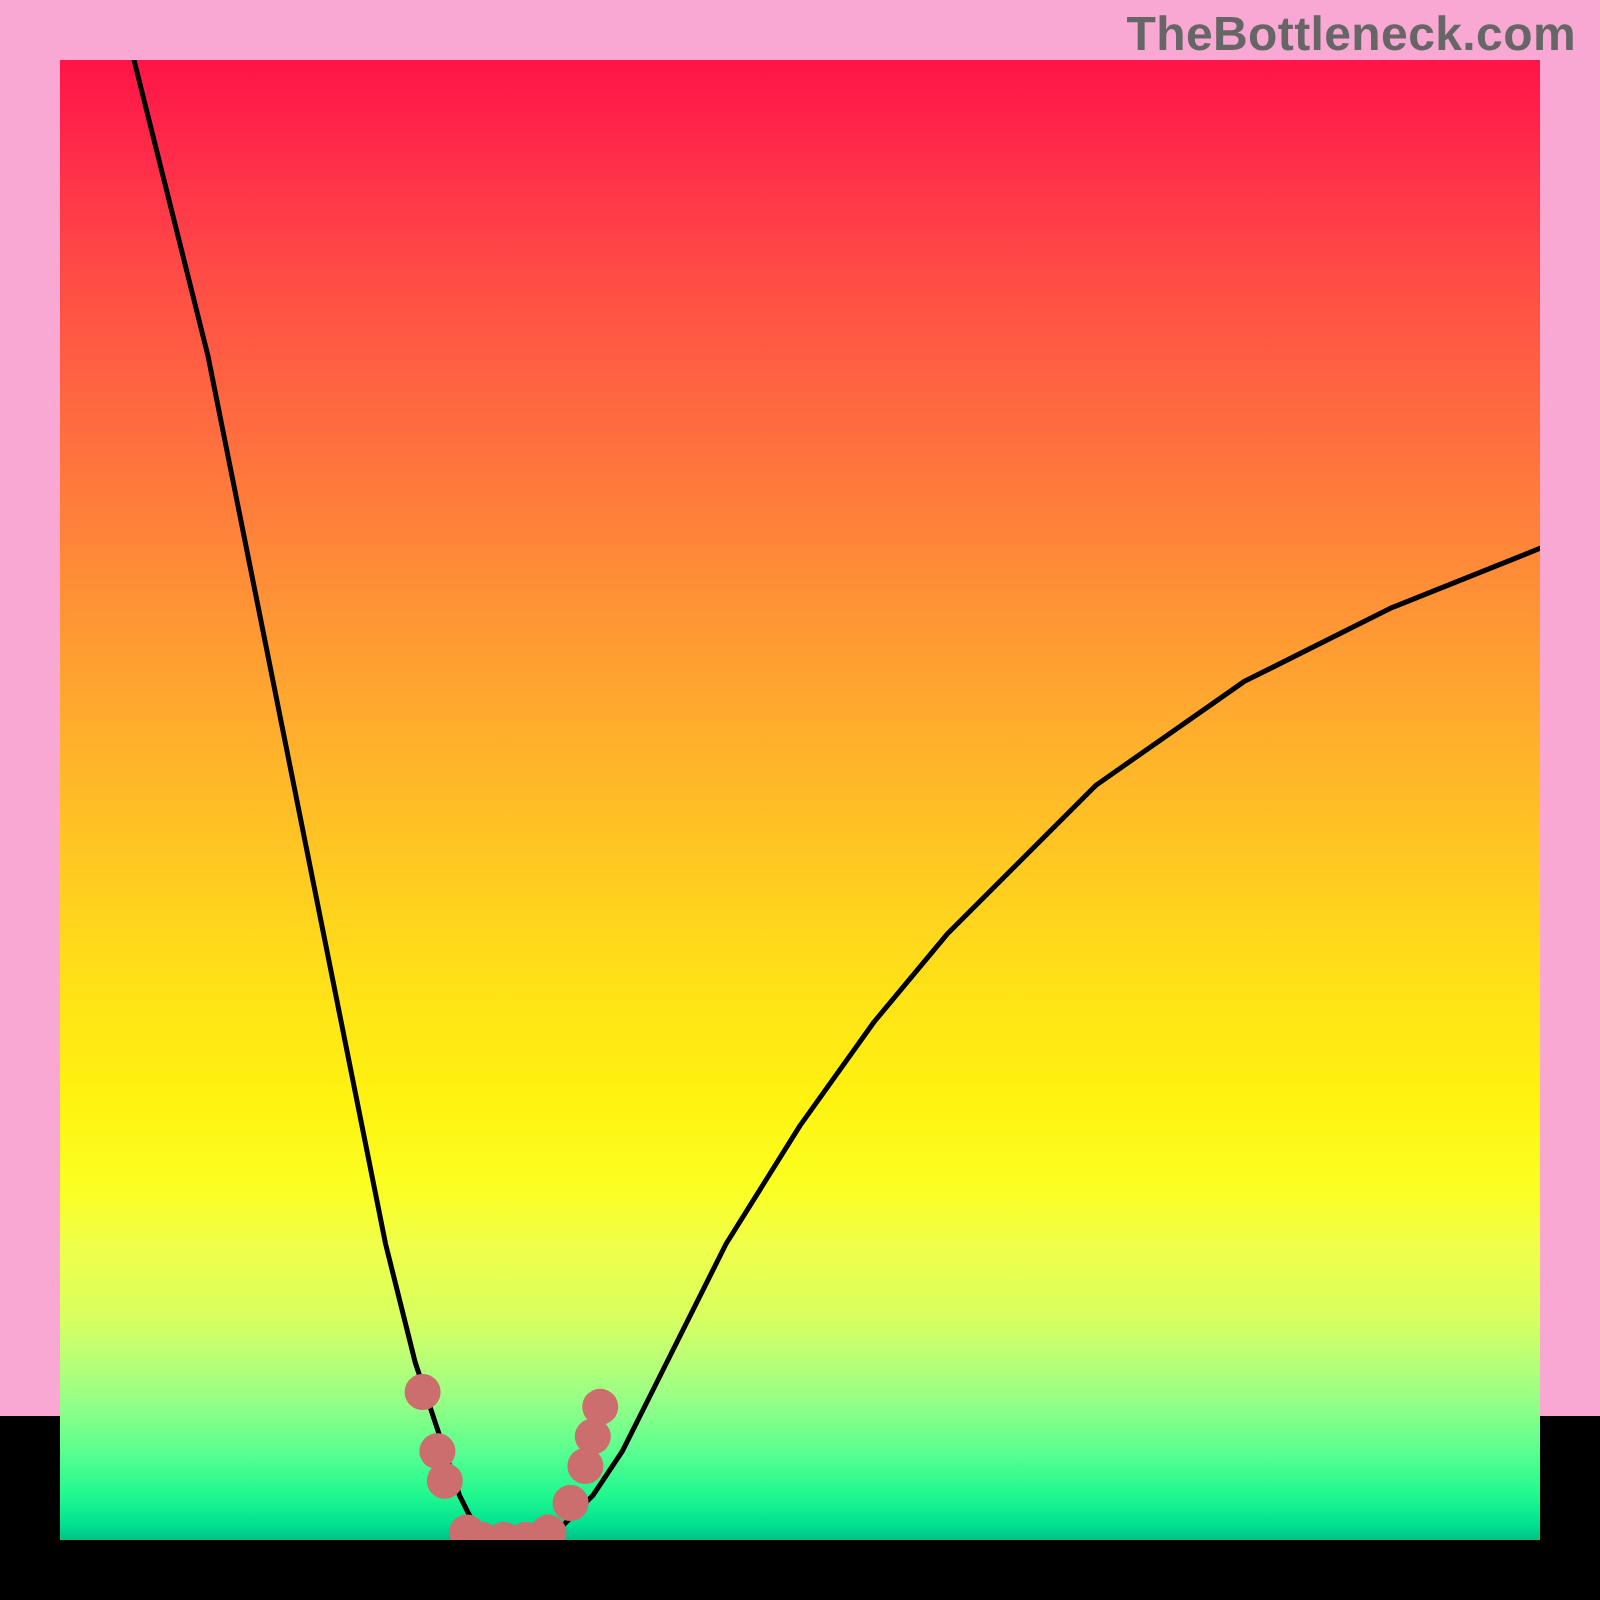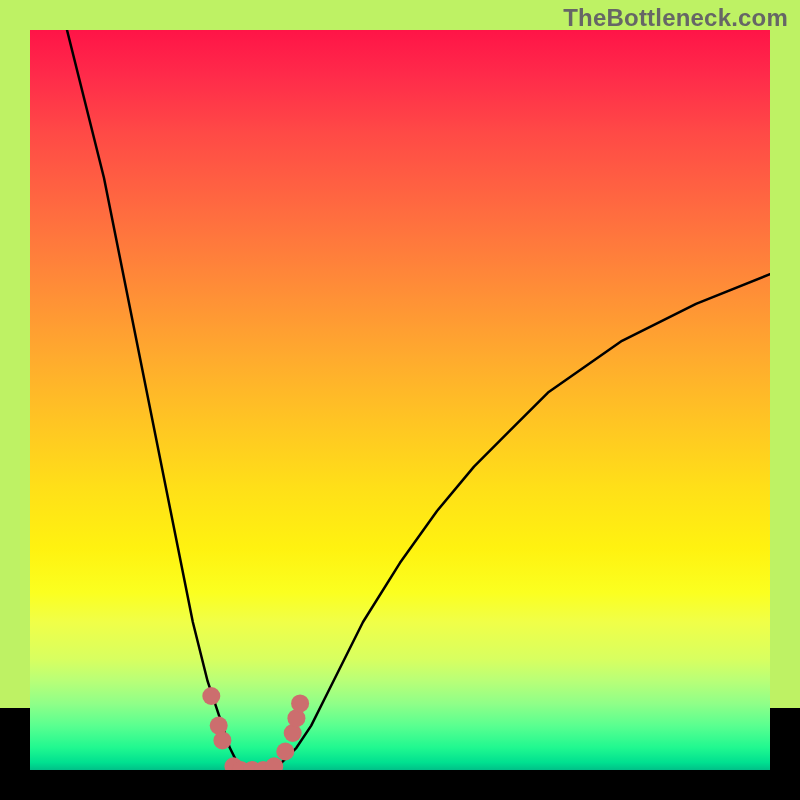--- a/index.html
+++ b/index.html
@@ -8,21 +8,21 @@
     width: 800px;
     height: 800px;
     background: #000;
     font-family: Arial, Helvetica, sans-serif;
     overflow: hidden;
   }
   .frame {
     position: relative;
     width: 800px;
     height: 708px;
-    background: #bef264;
+    background: #f9a8d4;
   }
   .watermark {
     position: absolute;
     top: 4px;
     right: 12px;
     font-size: 24px;
     font-weight: 600;
     color: #666;
     z-index: 10;
     letter-spacing: 0.2px;

